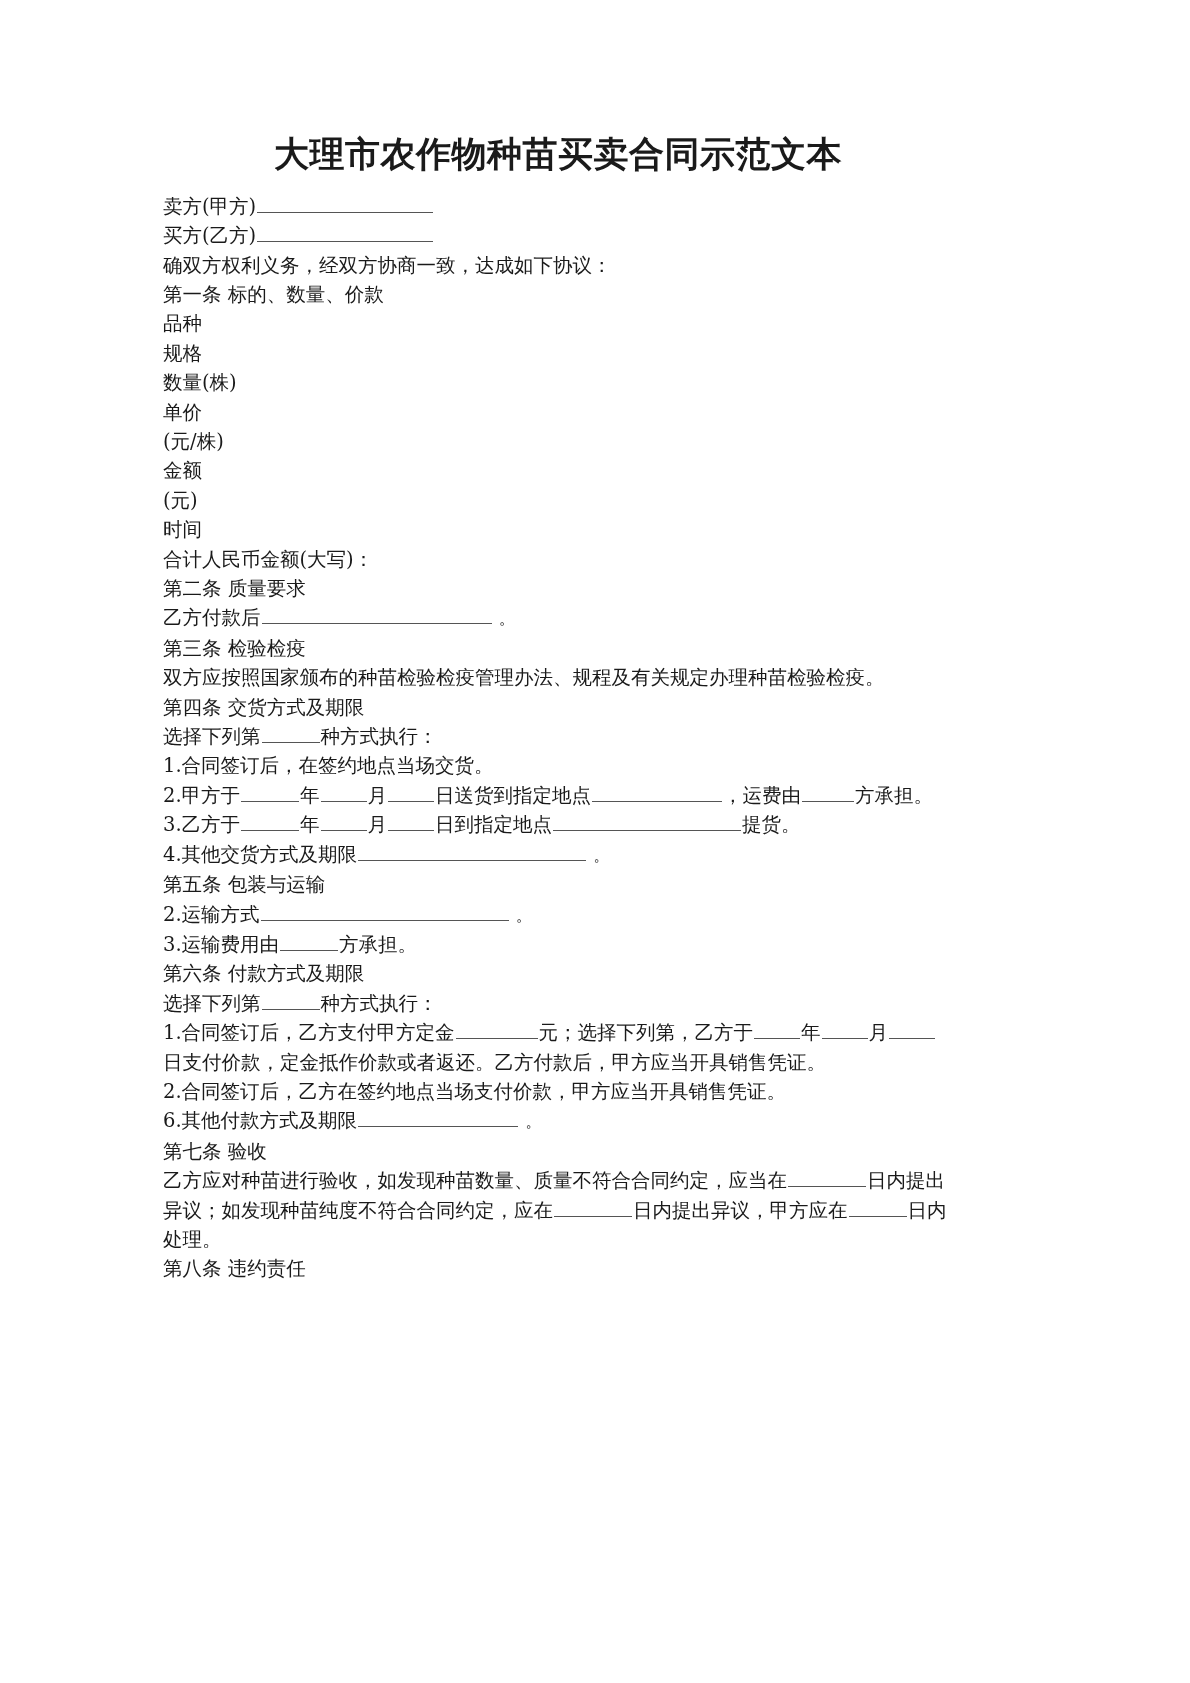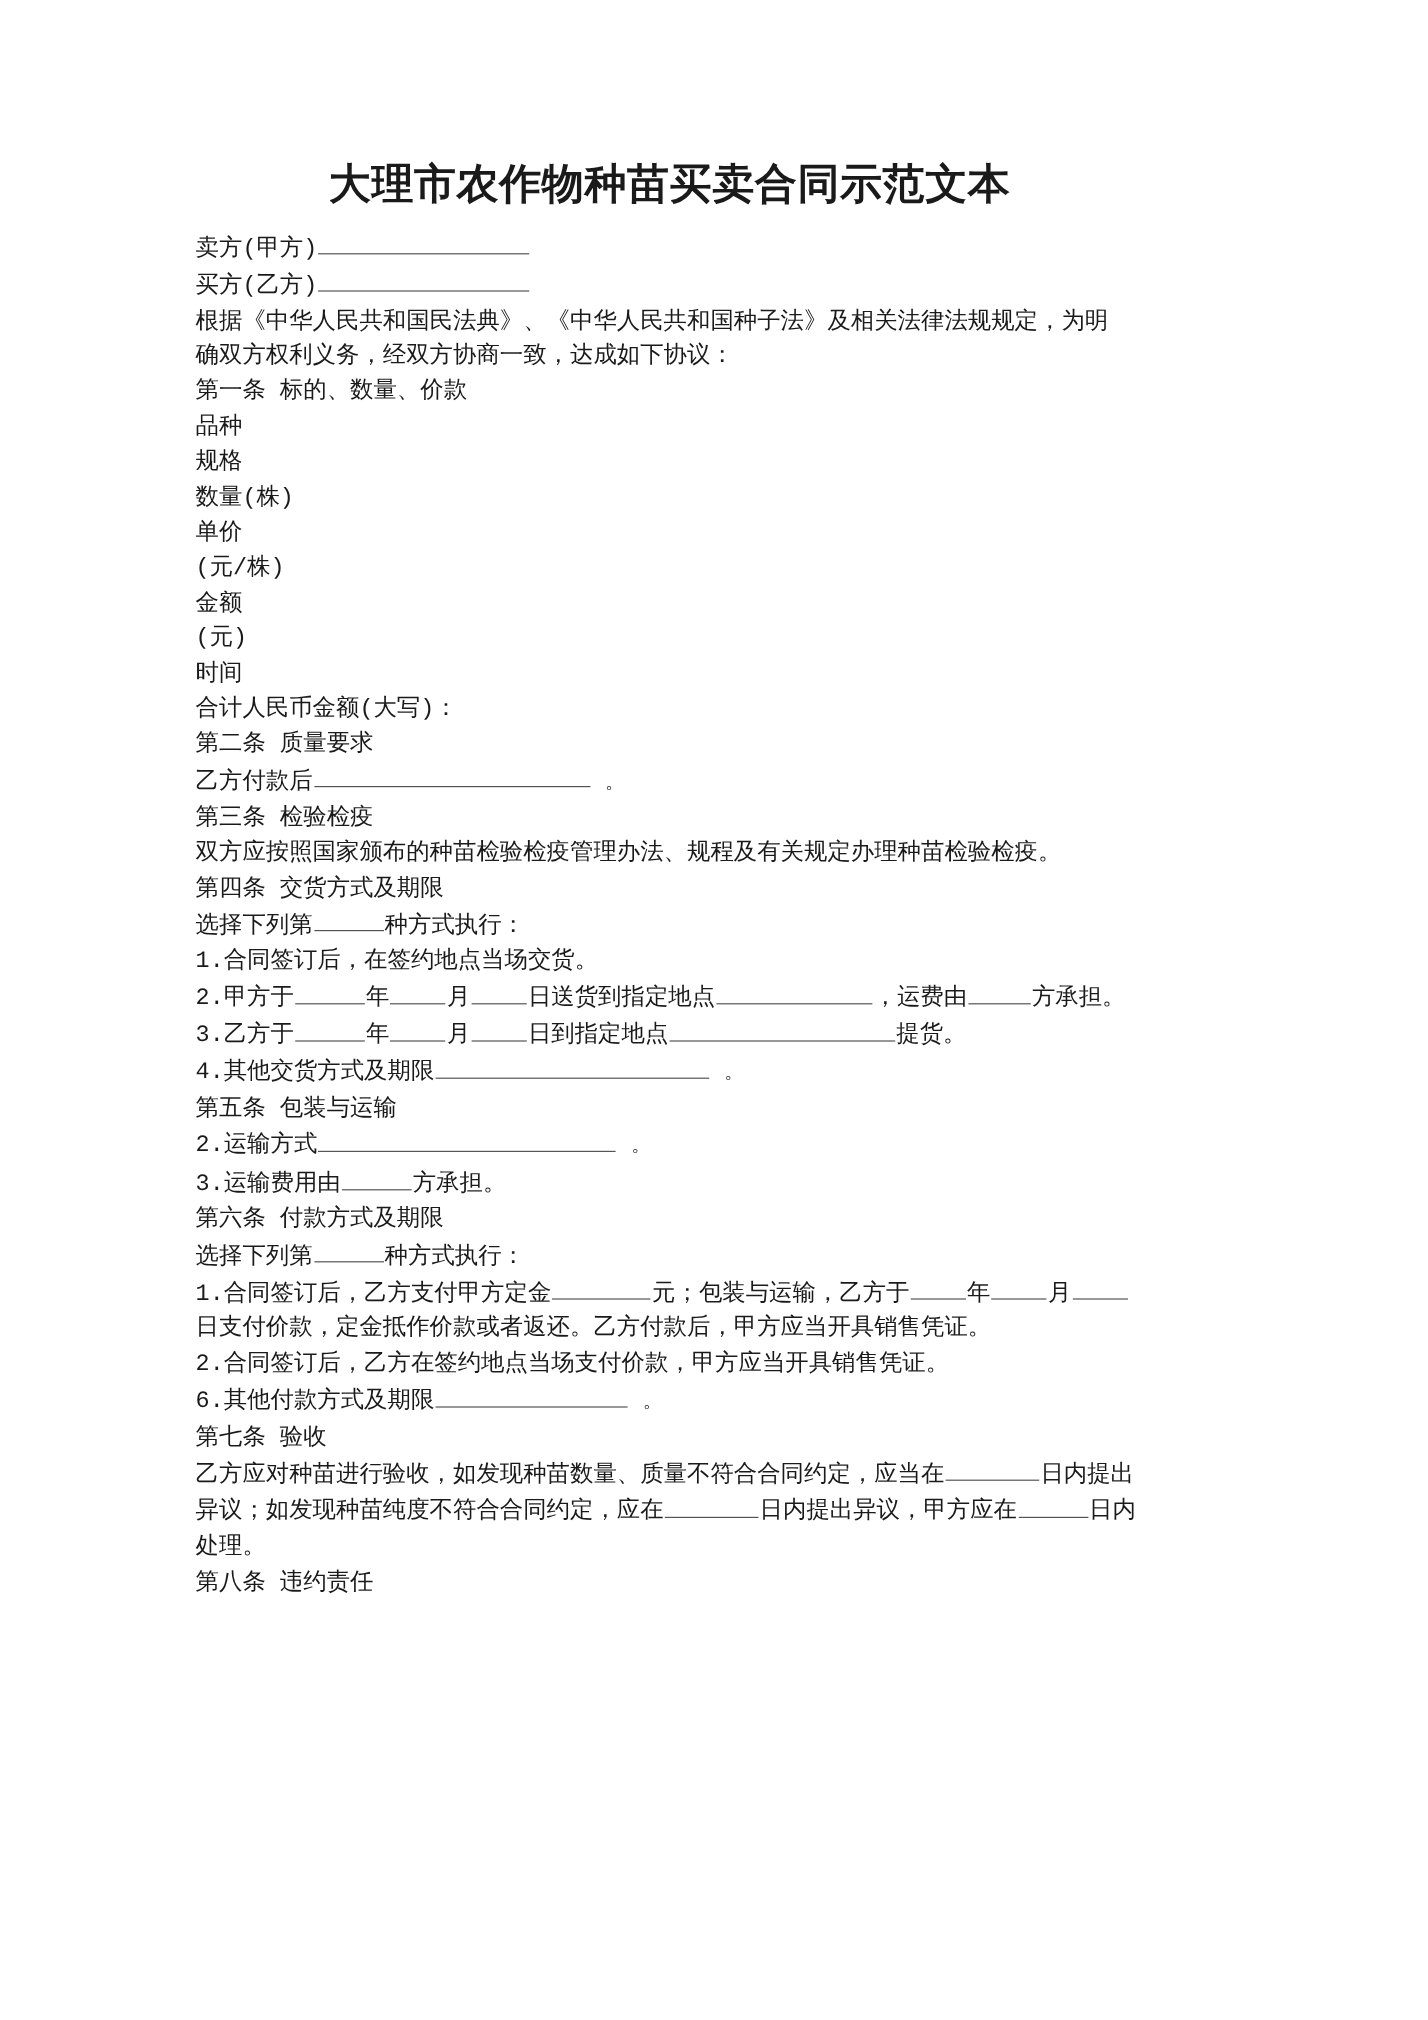--- a/index.html
+++ b/index.html
@@ -37,21 +37,20 @@
     margin: 0 0 16px 0;
     font-family: "DejaVu Serif", "Liberation Serif", serif;
   }
   .line {
     font-size: 19.5px;
     line-height: 29.4px;
     margin: 0;
     white-space: pre-wrap;
     word-break: break-all;
     text-align: left;
-    font-family: Liberation Mono, monospace;
   }
   .blank {
     display: inline-block;
     border-bottom: 1px solid #555;
     vertical-align: baseline;
     height: 1em;
     margin: 0 1px;
   }
   .b-name   { width: 176px; }
   .b-sm     { width: 58px; }
@@ -72,21 +71,20 @@
 
 <div class="page">
   <div class="content">
 
     <h1 class="doc-title">大理市农作物种苗买卖合同示范文本</h1>
 
     <p class="line"><span>卖方(甲方)</span><span class="blank b-name"></span></p>
 
     <p class="line"><span>买方(乙方)</span><span class="blank b-name"></span></p>
 
-    <p class="line">根据《中华人民共和国民法典》、《中华人民共和国种子法》及相关法律法规规定，为明</p>
     <p class="line">确双方权利义务，经双方协商一致，达成如下协议：</p>
 
     <p class="line">第一条 标的、数量、价款</p>
     <p class="line">品种</p>
     <p class="line">规格</p>
     <p class="line">数量(株)</p>
     <p class="line">单价</p>
     <p class="line">(元/株)</p>
     <p class="line">金额</p>
     <p class="line">(元)</p>
@@ -105,21 +103,21 @@
     <p class="line"><span>2.甲方于</span><span class="blank b-sm"></span><span>年</span><span class="blank b-xs"></span><span>月</span><span class="blank b-xs"></span><span>日送货到指定地点</span><span class="blank b-lg"></span><span>，运费由</span><span class="blank b-fee"></span><span>方承担。</span></p>
     <p class="line"><span>3.乙方于</span><span class="blank b-sm"></span><span>年</span><span class="blank b-xs"></span><span>月</span><span class="blank b-xs"></span><span>日到指定地点</span><span class="blank b-loc3"></span><span>提货。</span></p>
     <p class="line"><span>4.其他交货方式及期限</span><span class="blank b-other"></span>&nbsp;<span class="sp-small">。</span></p>
 
     <p class="line">第五条 包装与运输</p>
     <p class="line"><span>2.运输方式</span><span class="blank b-pack"></span>&nbsp;<span class="sp-small">。</span></p>
     <p class="line"><span>3.运输费用由</span><span class="blank b-sm"></span><span>方承担。</span></p>
 
     <p class="line">第六条 付款方式及期限</p>
     <p class="line"><span>选择下列第</span><span class="blank b-sm"></span><span>种方式执行：</span></p>
-    <p class="line"><span>1.合同签订后，乙方支付甲方定金</span><span class="blank b-deposit"></span><span>元；包装与运输，乙方于</span><span class="blank b-xs"></span><span>年</span><span class="blank b-xs"></span><span>月</span><span class="blank b-xs"></span><span>日支付价款，定金抵作价款或者返还。乙方付款后，甲方应当开具销售凭证。</span></p>
+    <p class="line"><span>1.合同签订后，乙方支付甲方定金</span><span class="blank b-deposit"></span><span>元；选择下列第，乙方于</span><span class="blank b-xs"></span><span>年</span><span class="blank b-xs"></span><span>月</span><span class="blank b-xs"></span><span>日支付价款，定金抵作价款或者返还。乙方付款后，甲方应当开具销售凭证。</span></p>
     <p class="line">2.合同签订后，乙方在签约地点当场支付价款，甲方应当开具销售凭证。</p>
     <p class="line"><span>6.其他付款方式及期限</span><span class="blank b-pay"></span>&nbsp;<span class="sp-small">。</span></p>
 
     <p class="line">第七条 验收</p>
     <p class="line"><span>乙方应对种苗进行验收，如发现种苗数量、质量不符合合同约定，应当在</span><span class="blank b-day"></span><span>日内提</span><span>出异议；如发现种苗纯度不符合合同约定，应在</span><span class="blank b-day"></span><span>日内提出异议，甲方应在</span><span class="blank b-sm"></span><span>日内处理。</span></p>
 
     <p class="line">第八条 违约责任</p>
 
   </div>
 </div>

